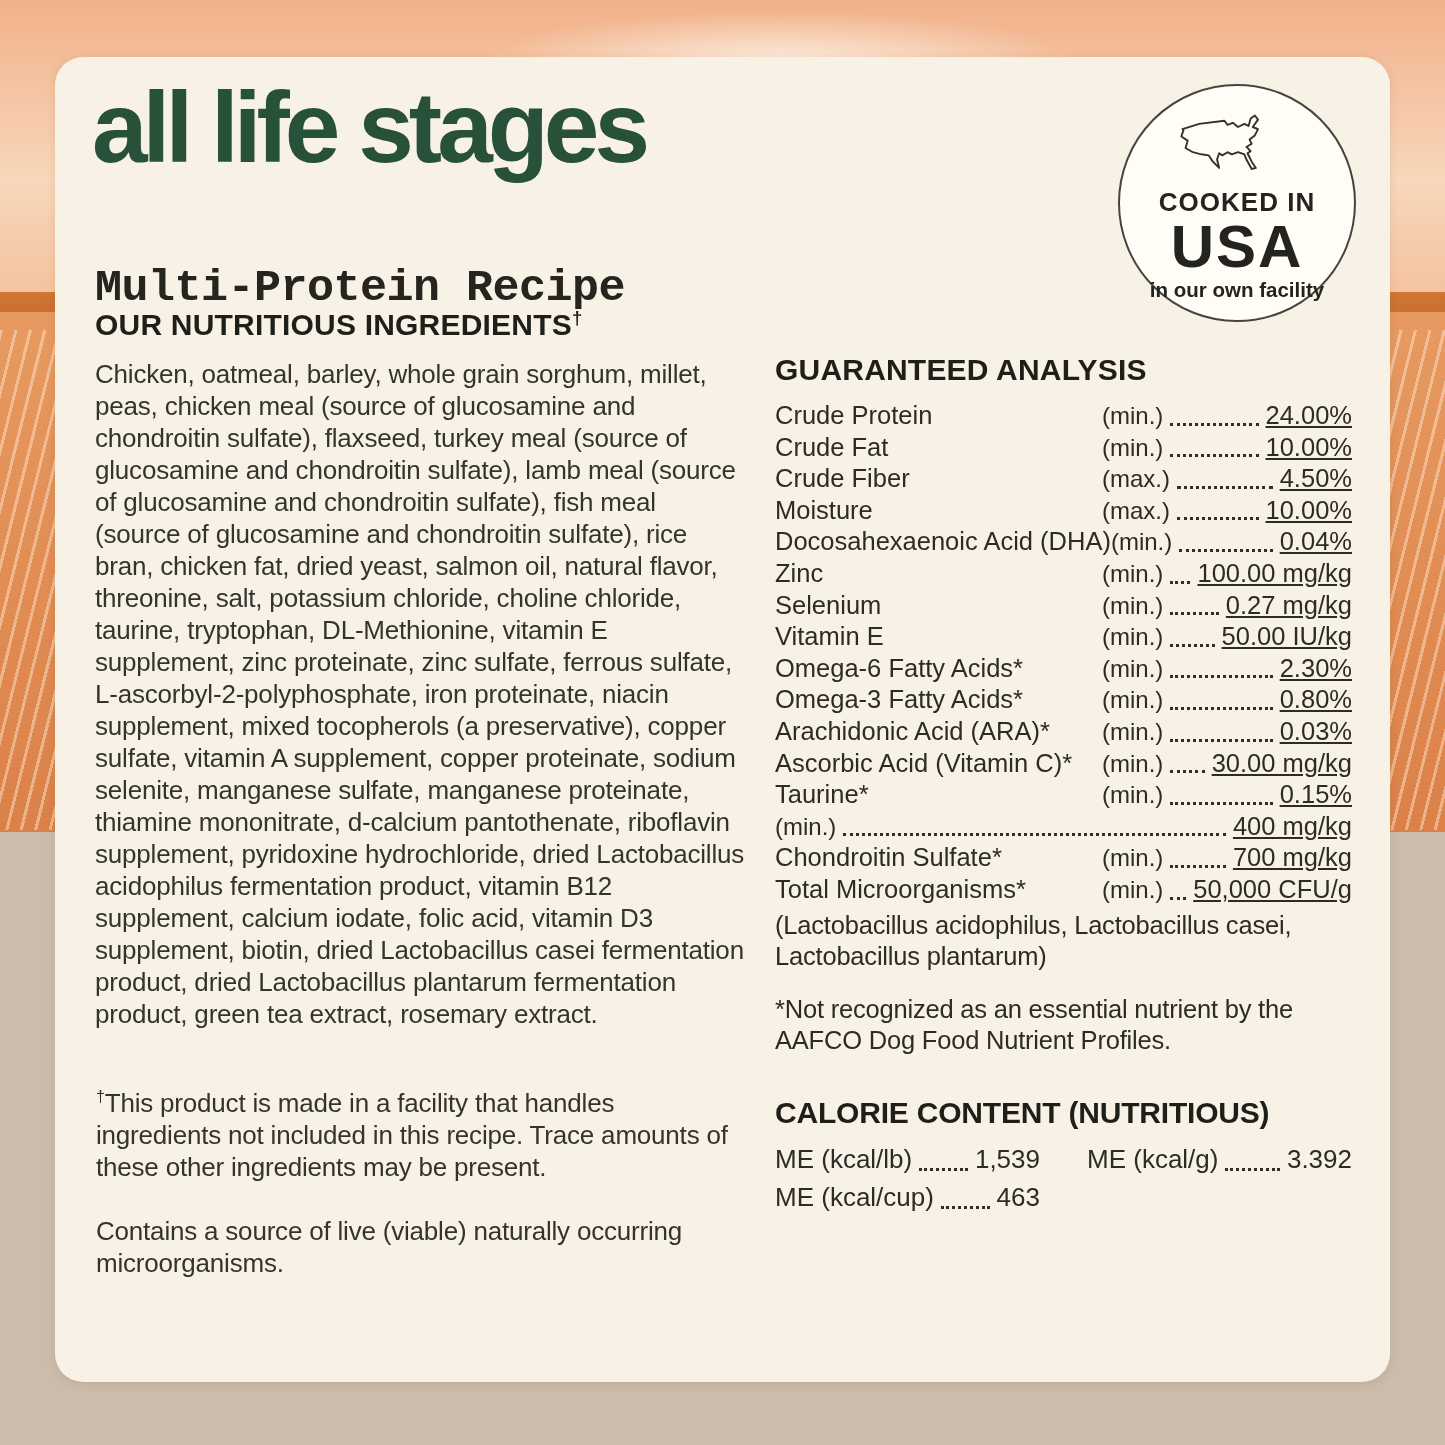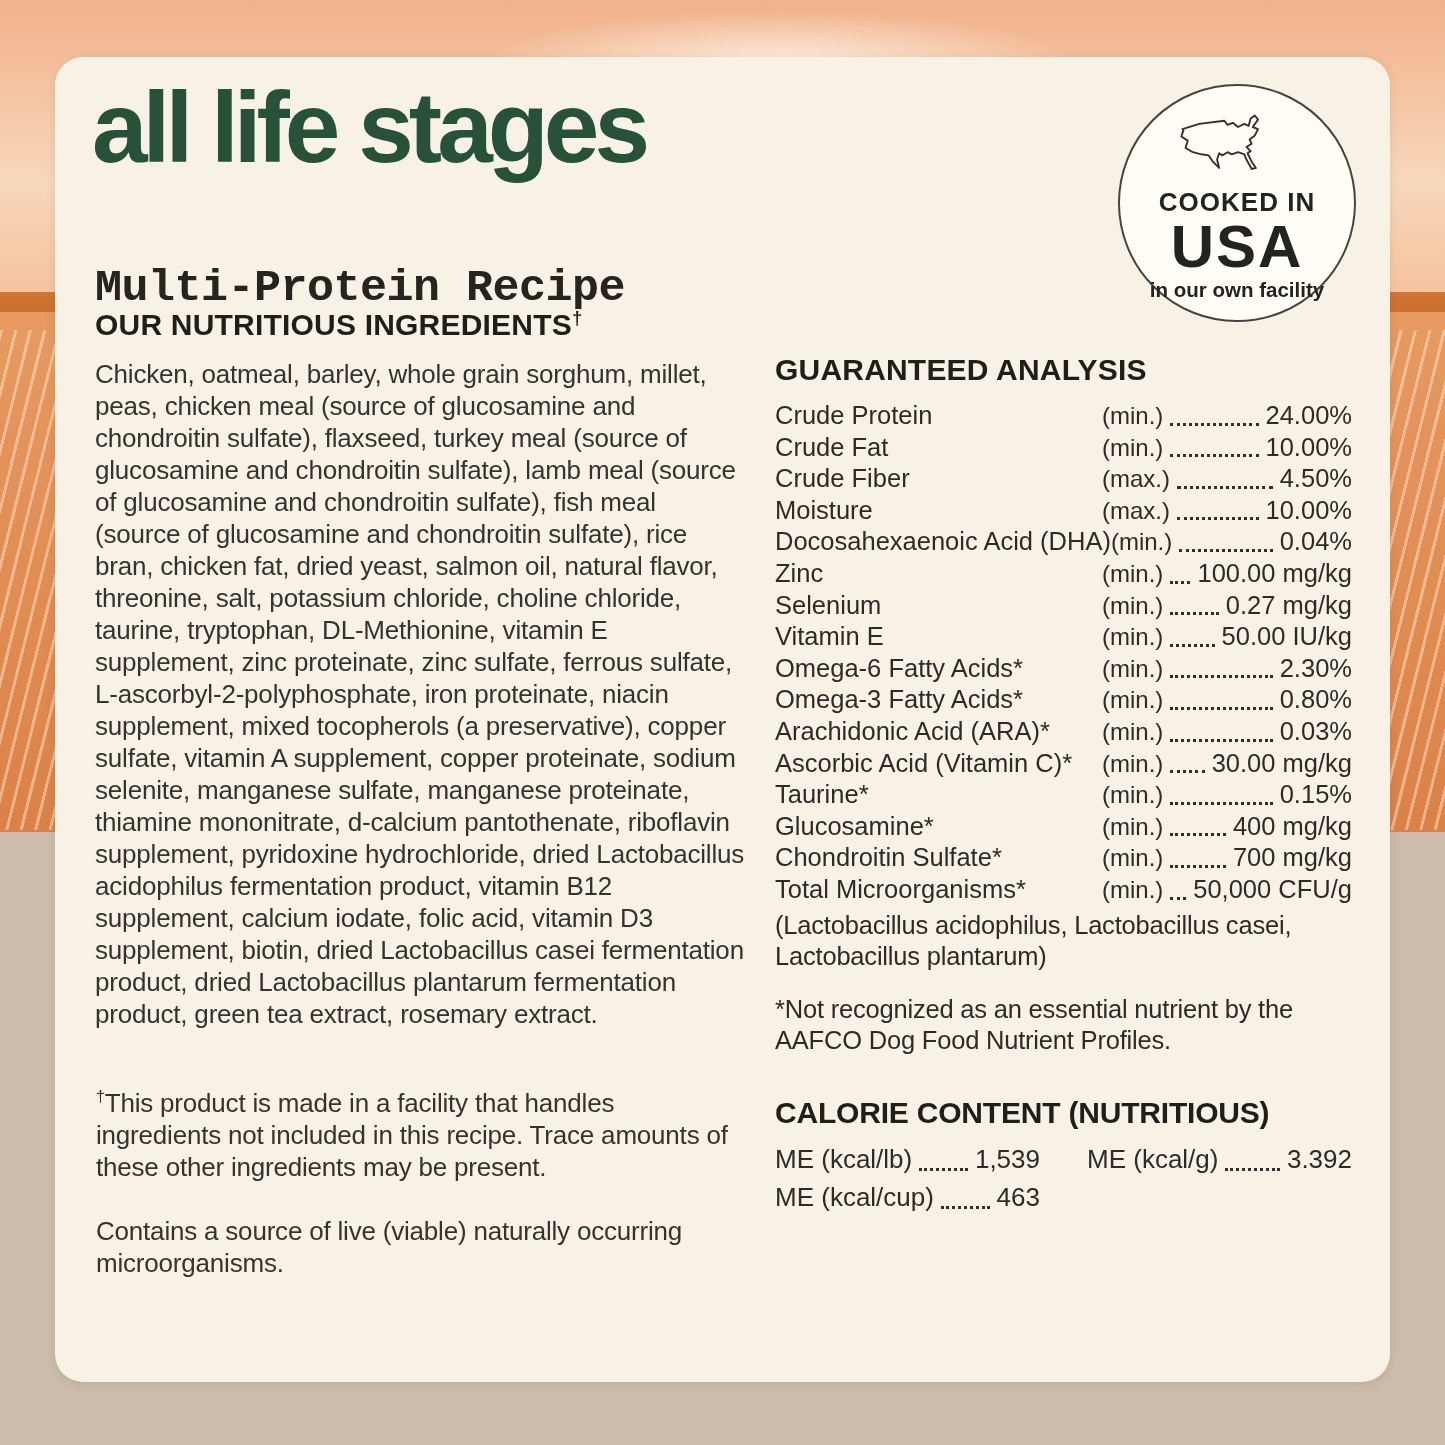--- a/index.html
+++ b/index.html
@@ -73,21 +73,21 @@
   .note-micro{margin-top:32px;}
   .ga-table{margin-top:14px;}
   .ga-row{display:flex;align-items:baseline;height:31.6px;font-size:25.5px;}
   .ga-label{min-width:327px;white-space:nowrap;}
   .ga-qual{white-space:nowrap;font-size:24px;}
   .dots{
     flex:1 1 auto;margin:0 7px;align-self:flex-end;
     border-bottom:3px dotted #2f2f2a;
     position:relative;top:-7px;min-width:14px;
   }
-  .ga-value{white-space:nowrap;text-align:right;}
+  .ga-value{white-space:nowrap;text-align:right;text-decoration:underline;}
   .species{margin:3px 0 0 0;font-size:25.5px;line-height:31px;letter-spacing:-0.2px;}
   .ga-footnote{margin:22px 0 0 0;font-size:25.5px;line-height:31px;letter-spacing:-0.2px;}
   .cal-heading{margin-top:40px;letter-spacing:-0.2px;}
   .cal-grid{
     margin-top:14px;
     display:grid;grid-template-columns:265px 265px;column-gap:47px;row-gap:4px;
   }
   .cal-cell{display:flex;align-items:baseline;font-size:26px;height:34px;}
   .cal-label{white-space:nowrap;}
   .cal-value{white-space:nowrap;}
@@ -193,21 +193,20 @@
             <span class="dots"></span>
             <span class="ga-value">30.00 mg/kg</span>
           </div>
         <div class="ga-row">
             <span class="ga-label">Taurine*</span>
             <span class="ga-qual">(min.)</span>
             <span class="dots"></span>
             <span class="ga-value">0.15%</span>
           </div>
         <div class="ga-row">
-            <span class="ga-label">Glucosamine*</span>
             <span class="ga-qual">(min.)</span>
             <span class="dots"></span>
             <span class="ga-value">400 mg/kg</span>
           </div>
         <div class="ga-row">
             <span class="ga-label">Chondroitin Sulfate*</span>
             <span class="ga-qual">(min.)</span>
             <span class="dots"></span>
             <span class="ga-value">700 mg/kg</span>
           </div>

